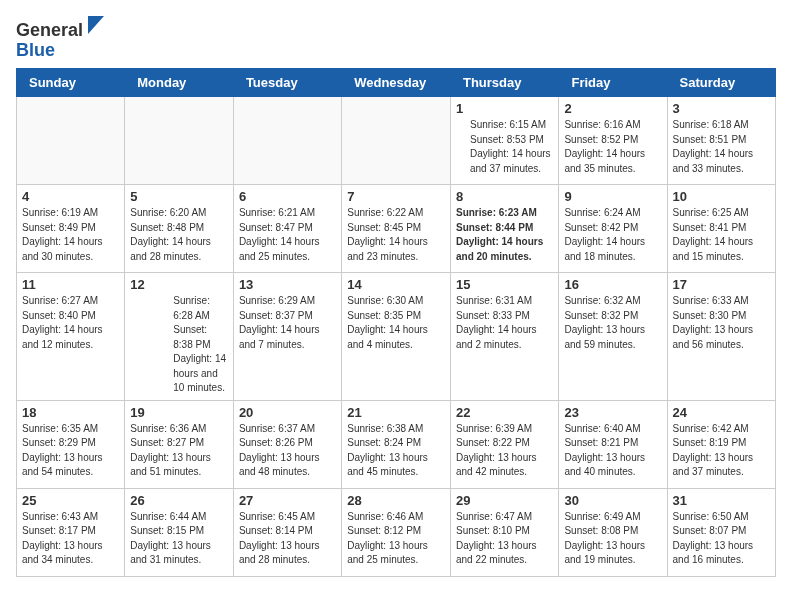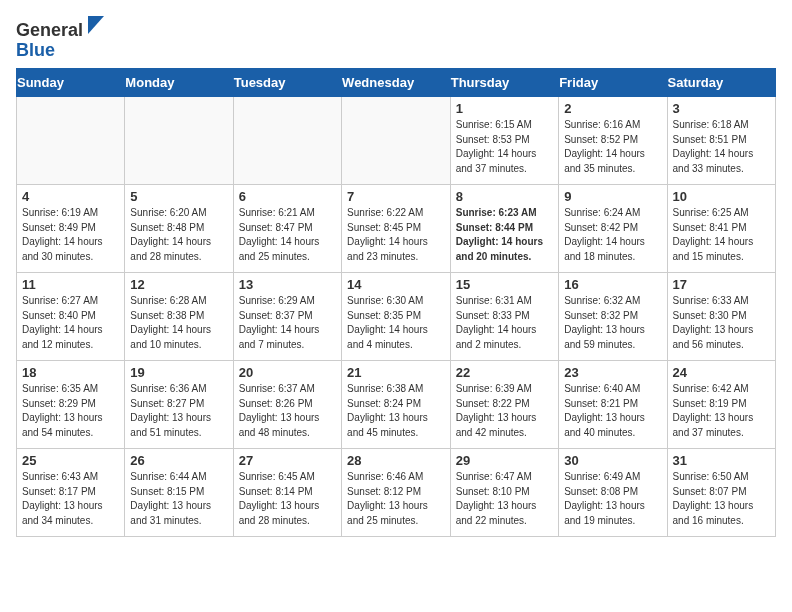--- a/index.html
+++ b/index.html
@@ -35,21 +35,21 @@
       color: #555;
     }
     .calendar {
       width: 100%;
       border-collapse: collapse;
       border: 1px solid #ccc;
     }
     .calendar th {
       background-color: #1a5fa8;
       color: #fff;
-      padding: 6px 0;
+      padding: 6px 12px;
       font-size: 13px;
       font-weight: bold;
       text-align: left;
       border: 1px solid #1a5fa8;
     }
     .calendar td {
       vertical-align: top;
       padding: 4px 5px;
       border: 1px solid #ccc;
       font-size: 10.5px;
@@ -106,21 +106,21 @@
       </tr>
   </thead>
   <tbody id="calendar-body">
   <tr class="week-row">
         <td class="empty"></td>
         <td class="empty"></td>
         <td class="empty"></td>
         <td class="empty"></td>
         <td>
           <span class="day-number">1</span>
-          <div class="day-info" style="white-space: pre-line;">Sunrise: 6:15 AM
+          <div class="day-info" style="white-space: pre-line; margin-left: 14px;">Sunrise: 6:15 AM
 Sunset: 8:53 PM
 Daylight: 14 hours and 37 minutes.</div>
         </td>
         <td>
           <span class="day-number">2</span>
           <div class="day-info" style="white-space: pre-line;">Sunrise: 6:16 AM
 Sunset: 8:52 PM
 Daylight: 14 hours and 35 minutes.</div>
         </td>
         <td>
@@ -176,21 +176,21 @@
       </tr>
       <tr class="week-row">
         <td>
           <span class="day-number">11</span>
           <div class="day-info" style="white-space: pre-line;">Sunrise: 6:27 AM
 Sunset: 8:40 PM
 Daylight: 14 hours and 12 minutes.</div>
         </td>
         <td>
           <span class="day-number">12</span>
-          <div class="day-info" style="white-space: pre-line;">Sunrise: 6:28 AM
+          <div class="day-info" style="white-space: pre-line; margin-left: 43px;">Sunrise: 6:28 AM
 Sunset: 8:38 PM
 Daylight: 14 hours and 10 minutes.</div>
         </td>
         <td>
           <span class="day-number">13</span>
           <div class="day-info" style="white-space: pre-line;">Sunrise: 6:29 AM
 Sunset: 8:37 PM
 Daylight: 14 hours and 7 minutes.</div>
         </td>
         <td>

